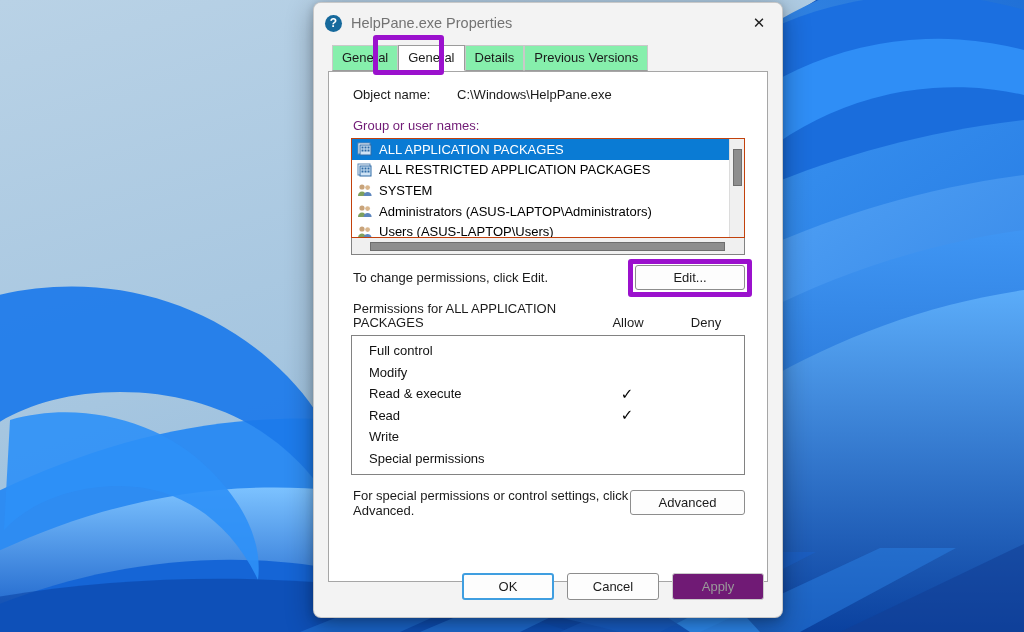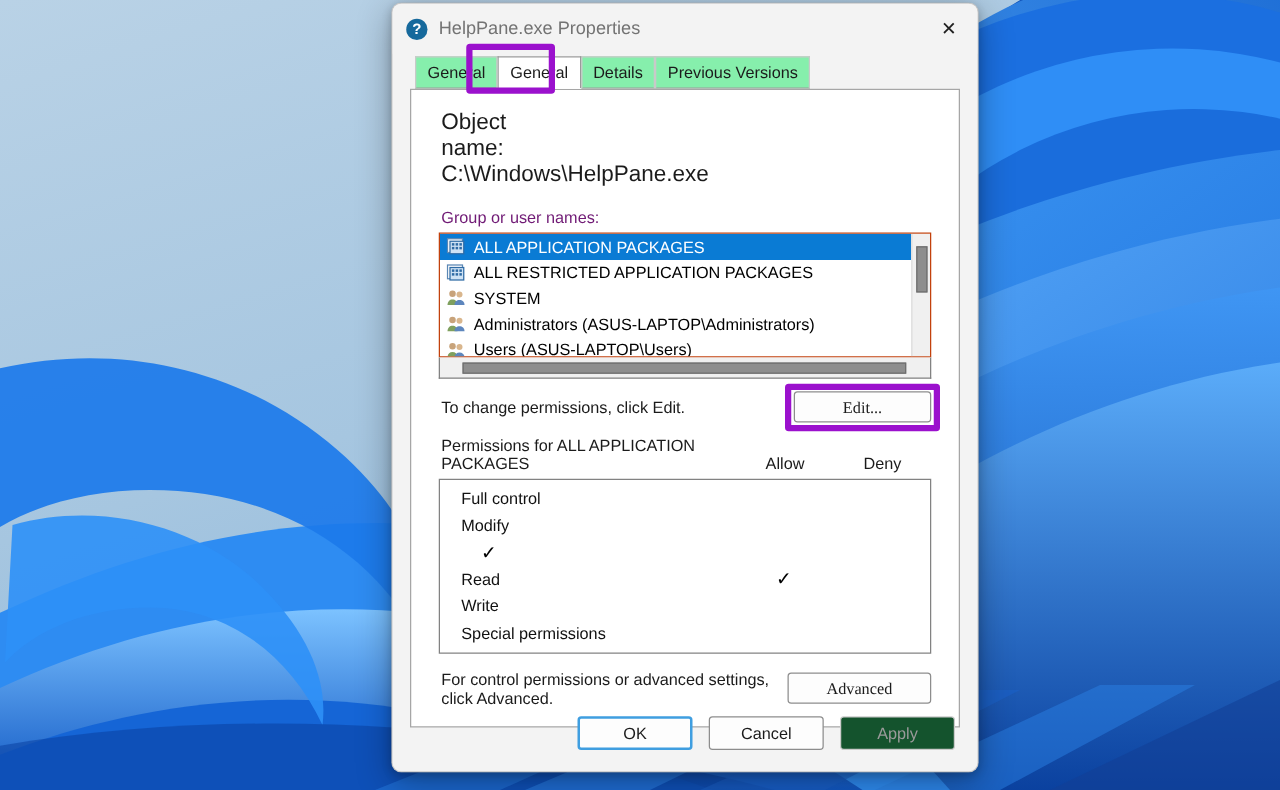--- a/index.html
+++ b/index.html
@@ -87,23 +87,22 @@
   #page {
     margin: 0 14px;
     height: 511px;
     background: #ffffff;
     border: 1px solid #a6a6a6;
     position: relative;
   }
 
   .row-objname {
     display: flex; align-items: baseline;
-    font-size: 18px; color: #1b1b1b;
+    font-size: 13px; color: #1b1b1b;
     padding: 15px 0 0 24px;
-    flex-direction: column;
   }
   .row-objname .lbl { width: 104px; }
   .row-objname .val { }
 
   .section-label {
     font-size: 13px; color: #701a75;
     padding: 16px 0 5px 24px;
   }
 
   
@@ -151,21 +150,21 @@
   }
 
   .row-edit {
     display: flex; align-items: center;
     padding: 10px 22px 0 24px;
     position: relative;
   }
   .row-edit .txt { font-size: 13px; color: #1b1b1b; flex: 1; }
 
   .btn {
-    font-family: Liberation Serif, serif;
+    font-family: Liberation Sans, sans-serif;
     font-size: 13px; color: #1b1b1b;
     background: #fdfdfd;
     border: 1px solid #8d8d8d;
     border-radius: 3px;
     height: 25px;
     display: flex; align-items: center; justify-content: center;
   }
   .btn-edit { width: 110px; }
   .hl-edit {
     position: absolute;
@@ -219,21 +218,21 @@
     padding-right: 18px; gap: 13px;
   }
   .fbtn {
     width: 92px; height: 27px;
     font-size: 13px;
     border-radius: 3px;
     display: flex; align-items: center; justify-content: center;
     background: #fdfdfd; border: 1px solid #8d8d8d; color: #1b1b1b;
   }
   .fbtn.default { border: 2px solid #3f9ee0; }
-  .fbtn.disabled { color: #9a9a9a; background: #14532d; border-color: #cbcbcb; }
+  .fbtn.disabled { color: #9a9a9a; background: #701a75; border-color: #cbcbcb; }
 </style>
 </head>
 <body>
 
 <div id="wallpaper">
   <svg viewBox="0 0 1024 632" preserveAspectRatio="none">
     <defs>
       <linearGradient id="sky" x1="0" y1="0" x2="0.5" y2="1">
         <stop offset="0%" stop-color="#b9d2e6"></stop>
         <stop offset="55%" stop-color="#a6c6e0"></stop>
@@ -416,20 +415,21 @@
         <div class="pname">Full control</div>
         <div class="pallow"></div>
         <div class="pdeny"></div>
       </div>
       <div class="prow">
         <div class="pname">Modify</div>
         <div class="pallow"></div>
         <div class="pdeny"></div>
       </div>
       <div class="prow">
+        <div class="pname">Read &amp; execute</div>
         <div class="pallow">✓</div>
         <div class="pdeny"></div>
       </div>
       <div class="prow">
         <div class="pname">Read</div>
         <div class="pallow">✓</div>
         <div class="pdeny"></div>
       </div>
       <div class="prow">
         <div class="pname">Write</div>
@@ -437,21 +437,21 @@
         <div class="pdeny"></div>
       </div>
       <div class="prow">
         <div class="pname">Special permissions</div>
         <div class="pallow"></div>
         <div class="pdeny"></div>
       </div>
     </div>
 
     <div class="row-adv">
-      <div class="txt">For control permissions or advanced settings, click Advanced.</div>
+      <div class="txt">For special permissions or control settings, click Advanced.</div>
       <div class="btn btn-adv">Advanced</div>
     </div>
 
   </div>
 
   <div id="footer">
     <div class="fbtn default">OK</div>
     <div class="fbtn">Cancel</div>
     <div class="fbtn disabled">Apply</div>
   </div>

